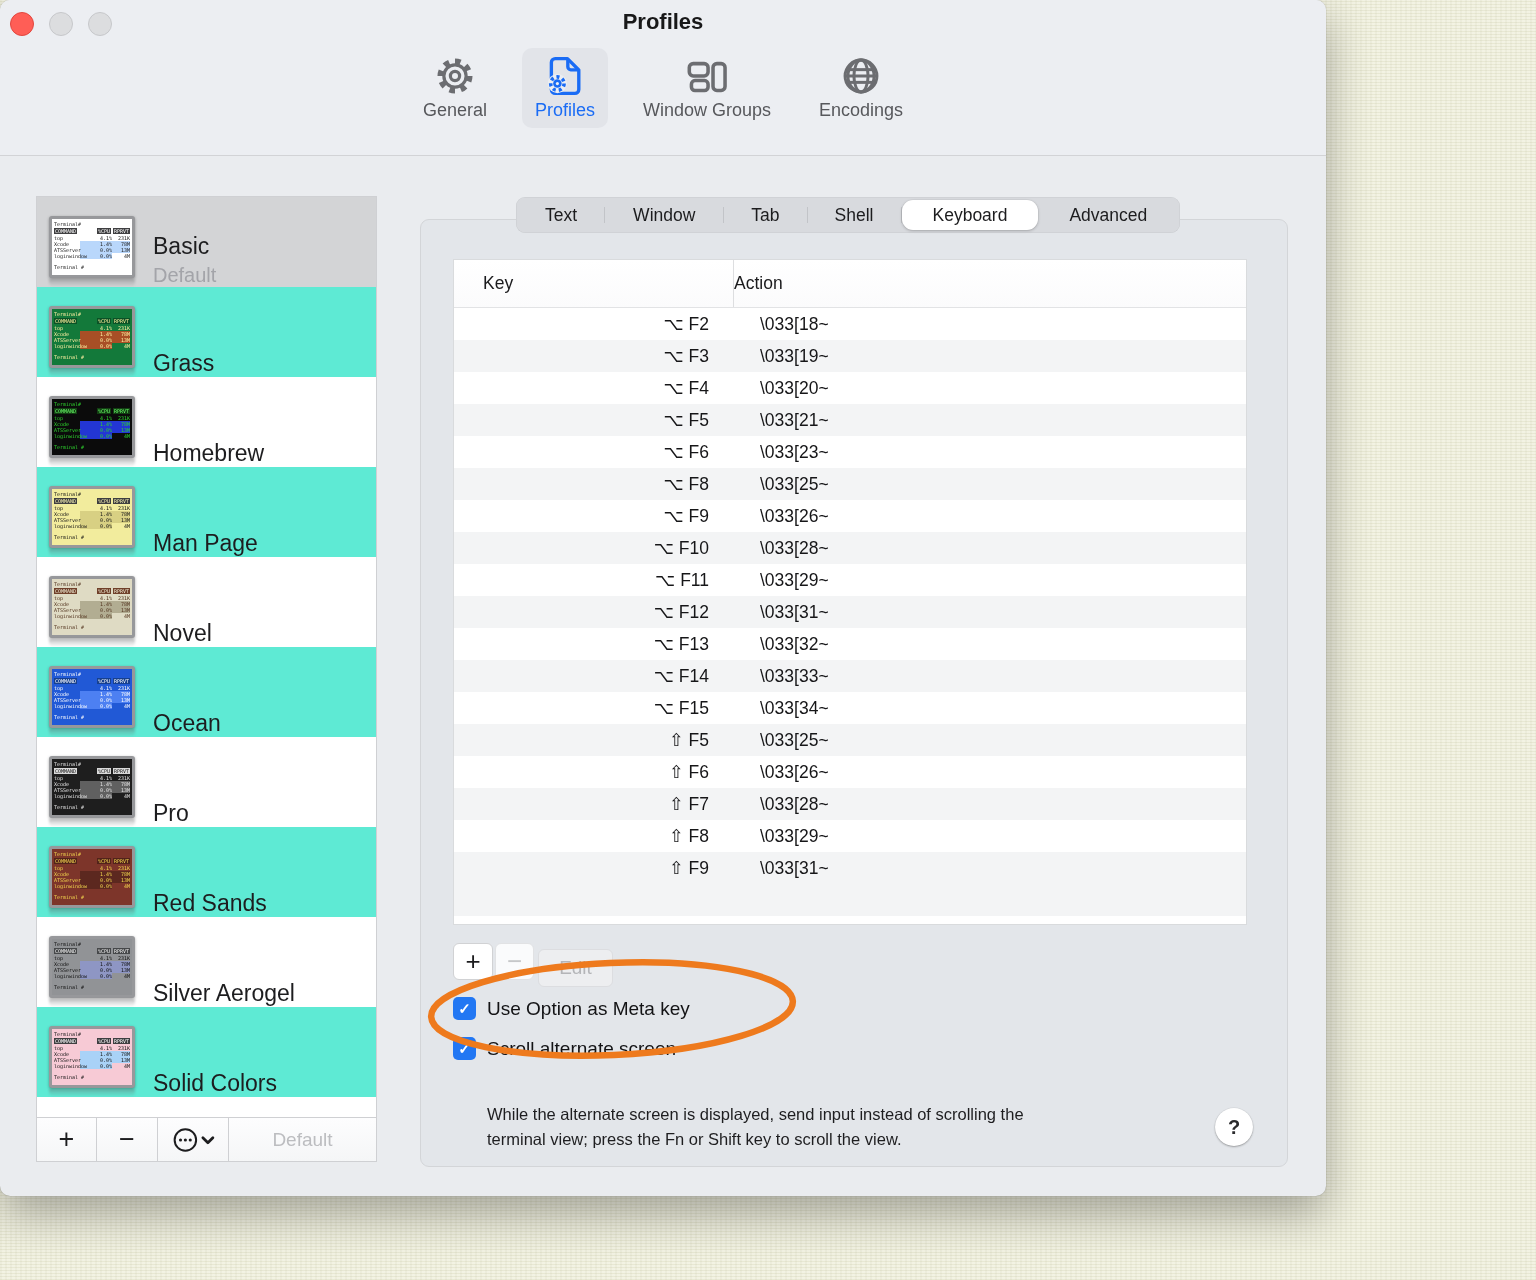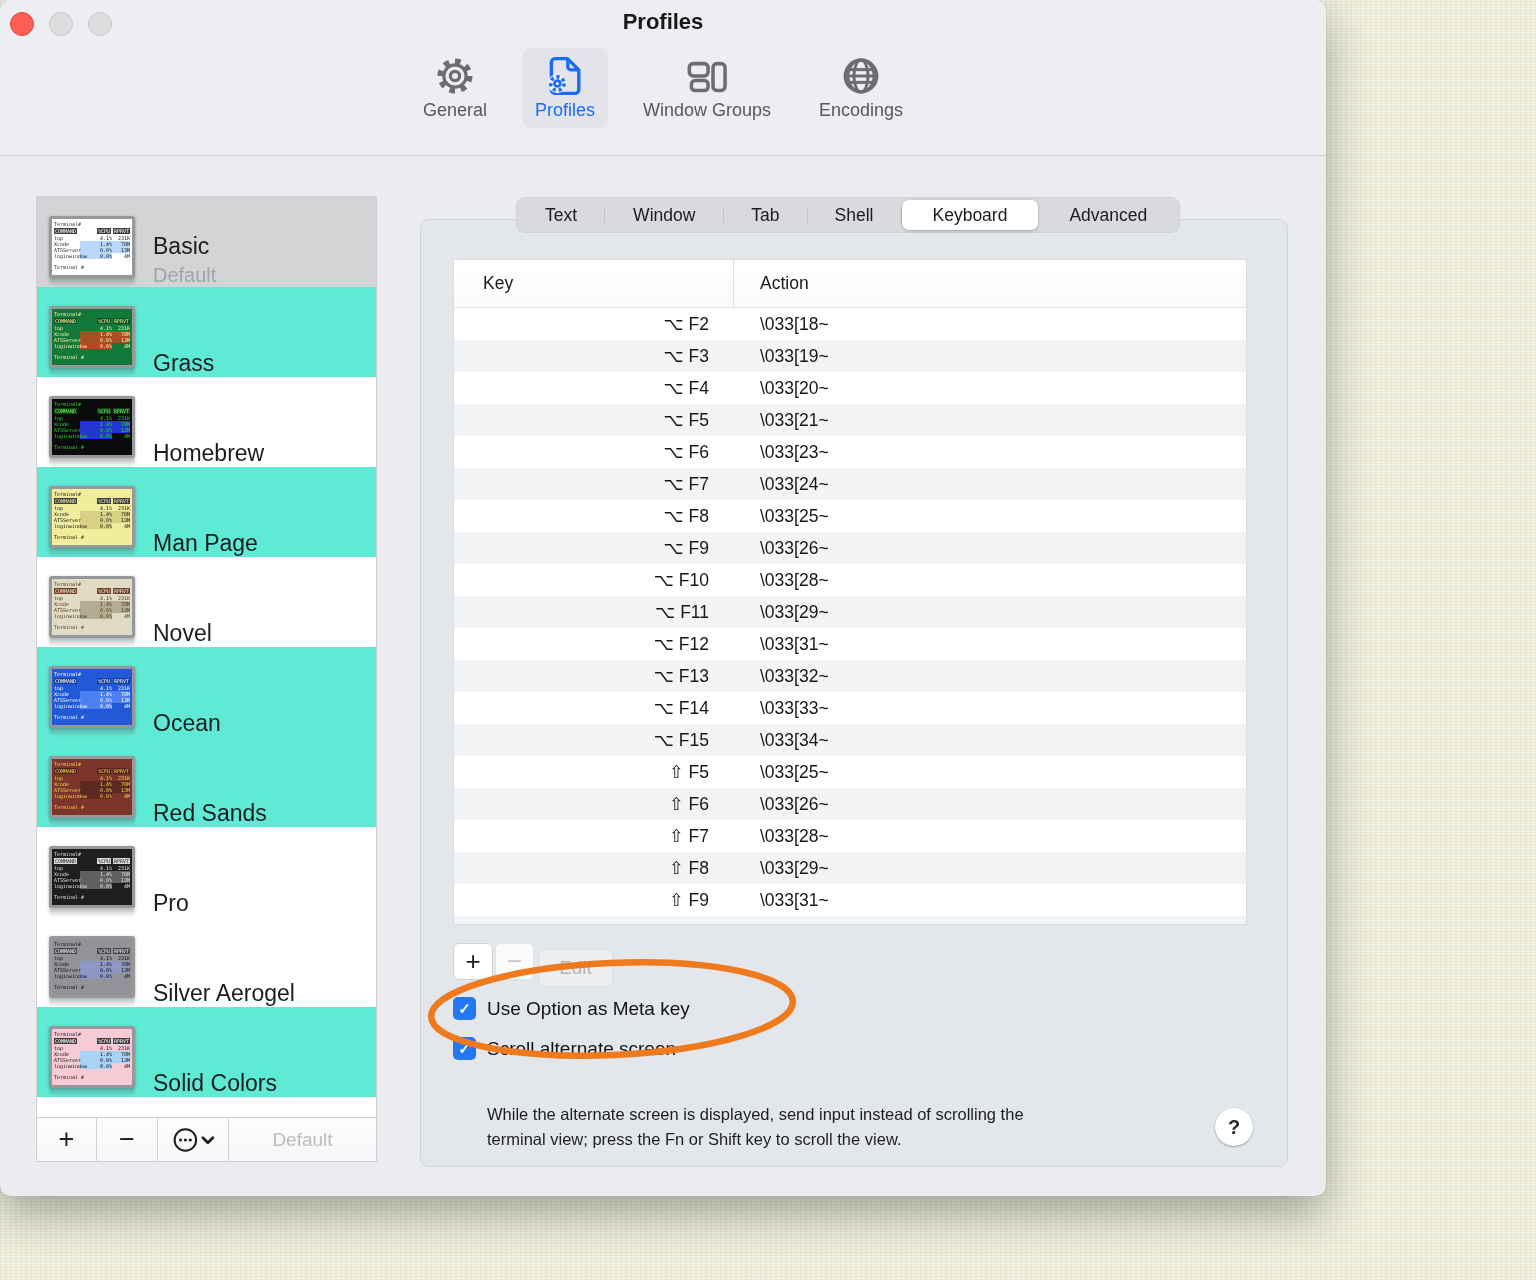--- a/index.html
+++ b/index.html
@@ -76,21 +76,21 @@
   .seg.selected { background:#ffffff;
     box-shadow:0 1px 3px rgba(0,0,0,.22), 0 0 0 0.5px rgba(0,0,0,.05); }
   .seg-sep { width:1px; height:16px; background:#c2c4c8; }
   
   .ktable { position:absolute; left:32px; top:39px; width:794px; height:666px;
     background:#fff; border:1px solid #d9dbdd; overflow:hidden; }
   .thead { height:48px; display:flex; align-items:stretch;
     background:linear-gradient(#ffffff,#fbfbfc); border-bottom:1px solid #e2e3e5; }
   .th { display:flex; align-items:center; font-size:17.5px; color:#1b1b1d; }
   .th-key { width:279px; padding-left:29px; }
-  .th-action { flex:1; padding-left:26px; border-left:1px solid #dddee0; }
+  .th-action { flex:1; border-left:1px solid #dddee0; }
   .tbody .trow { height:32px; display:flex; align-items:center;
     font-size:17.5px; color:#161618; }
   .tbody .trow:nth-child(even) { background:#f3f4f5; }
   .td-key { width:279px; text-align:right; padding-right:24px; }
   .td-action { padding-left:27px; }
   .tbody::after { content:""; display:block; height:32px; background:#f3f4f5; }
   
   .row-controls { position:absolute; left:32px; top:723px; display:flex; align-items:flex-start; }
   .btn { display:flex; align-items:center; justify-content:center; border-radius:6px; }
   .btn-add { width:40px; height:37px; background:#fff; border:1px solid #d1d2d4;
@@ -386,20 +386,57 @@
                 <div class="t-mem">4M</div>
               </div>
               <div class="t-prompt">Terminal #</div>
             </div>
             <div class="reflection"></div>
           </div>
           <div class="profile-text">
             <div class="profile-name">Ocean</div>
           </div>
         </div>
+        <div class="profile-row">
+          <div class="thumb-col">
+            <div class="thumb" style="background: rgb(30, 30, 30); color: rgb(227, 227, 227);">
+              <div class="t-title">Terminal#</div>
+              <div class="t-chips">
+                <div class="chip cmd" style="background: rgb(217, 217, 217); color: rgb(26, 26, 26);">COMMAND</div>
+                <div class="chip" style="background: rgb(217, 217, 217); color: rgb(26, 26, 26);">%CPU</div>
+                <div class="chip" style="background: rgb(217, 217, 217); color: rgb(26, 26, 26);">RPRVT</div>
+              </div>
+              <div class="t-row">
+                <div class="t-name">top</div>
+                <div class="t-cpu">4.1%</div>
+                <div class="t-mem">231K</div>
+              </div>
+              <div class="t-row" style="background: linear-gradient(90deg, transparent 34%, rgb(96, 96, 96) 34%);">
+                <div class="t-name">Xcode</div>
+                <div class="t-cpu">1.4%</div>
+                <div class="t-mem">78M</div>
+              </div>
+              <div class="t-row" style="background: linear-gradient(90deg, transparent 34%, rgb(96, 96, 96) 34%);">
+                <div class="t-name">ATSServer</div>
+                <div class="t-cpu">0.0%</div>
+                <div class="t-mem">13M</div>
+              </div>
+              <div class="t-row" style="background: linear-gradient(90deg, transparent 34%, rgb(96, 96, 96) 34%, rgb(96, 96, 96) 76%, transparent 76%);">
+                <div class="t-name">loginwindow</div>
+                <div class="t-cpu">0.0%</div>
+                <div class="t-mem">4M</div>
+              </div>
+              <div class="t-prompt">Terminal #</div>
+            </div>
+            <div class="reflection"></div>
+          </div>
+          <div class="profile-text">
+            <div class="profile-name">Pro</div>
+          </div>
+        </div>
         <div class="profile-row alt">
           <div class="thumb-col">
             <div class="thumb" style="background: rgb(125, 53, 42); color: rgb(243, 214, 78);">
               <div class="t-title">Terminal#</div>
               <div class="t-chips">
                 <div class="chip cmd" style="background: rgb(82, 35, 26); color: rgb(243, 214, 78);">COMMAND</div>
                 <div class="chip" style="background: rgb(82, 35, 26); color: rgb(243, 214, 78);">%CPU</div>
                 <div class="chip" style="background: rgb(82, 35, 26); color: rgb(243, 214, 78);">RPRVT</div>
               </div>
               <div class="t-row">
@@ -421,57 +458,20 @@
                 <div class="t-name">loginwindow</div>
                 <div class="t-cpu">0.0%</div>
                 <div class="t-mem">4M</div>
               </div>
               <div class="t-prompt">Terminal #</div>
             </div>
             <div class="reflection"></div>
           </div>
           <div class="profile-text">
             <div class="profile-name">Red Sands</div>
-          </div>
-        </div>
-        <div class="profile-row">
-          <div class="thumb-col">
-            <div class="thumb" style="background: rgb(30, 30, 30); color: rgb(227, 227, 227);">
-              <div class="t-title">Terminal#</div>
-              <div class="t-chips">
-                <div class="chip cmd" style="background: rgb(217, 217, 217); color: rgb(26, 26, 26);">COMMAND</div>
-                <div class="chip" style="background: rgb(217, 217, 217); color: rgb(26, 26, 26);">%CPU</div>
-                <div class="chip" style="background: rgb(217, 217, 217); color: rgb(26, 26, 26);">RPRVT</div>
-              </div>
-              <div class="t-row">
-                <div class="t-name">top</div>
-                <div class="t-cpu">4.1%</div>
-                <div class="t-mem">231K</div>
-              </div>
-              <div class="t-row" style="background: linear-gradient(90deg, transparent 34%, rgb(96, 96, 96) 34%);">
-                <div class="t-name">Xcode</div>
-                <div class="t-cpu">1.4%</div>
-                <div class="t-mem">78M</div>
-              </div>
-              <div class="t-row" style="background: linear-gradient(90deg, transparent 34%, rgb(96, 96, 96) 34%);">
-                <div class="t-name">ATSServer</div>
-                <div class="t-cpu">0.0%</div>
-                <div class="t-mem">13M</div>
-              </div>
-              <div class="t-row" style="background: linear-gradient(90deg, transparent 34%, rgb(96, 96, 96) 34%, rgb(96, 96, 96) 76%, transparent 76%);">
-                <div class="t-name">loginwindow</div>
-                <div class="t-cpu">0.0%</div>
-                <div class="t-mem">4M</div>
-              </div>
-              <div class="t-prompt">Terminal #</div>
-            </div>
-            <div class="reflection"></div>
-          </div>
-          <div class="profile-text">
-            <div class="profile-name">Pro</div>
           </div>
         </div>
         <div class="profile-row">
           <div class="thumb-col">
             <div class="thumb" style="background: rgb(145, 147, 150); color: rgb(16, 16, 16);">
               <div class="t-title">Terminal#</div>
               <div class="t-chips">
                 <div class="chip cmd" style="background: rgb(70, 72, 74); color: rgb(239, 239, 239);">COMMAND</div>
                 <div class="chip" style="background: rgb(70, 72, 74); color: rgb(239, 239, 239);">%CPU</div>
                 <div class="chip" style="background: rgb(70, 72, 74); color: rgb(239, 239, 239);">RPRVT</div>
@@ -560,21 +560,21 @@
 
   <div class="tabbar" id="tabbar">
       <div class="seg" style="padding: 0px 27px;">Text</div>
       <div class="seg-sep"></div>
       <div class="seg" style="padding: 0px 28px;">Window</div>
       <div class="seg-sep"></div>
       <div class="seg" style="padding: 0px 27px;">Tab</div>
       <div class="seg-sep"></div>
       <div class="seg" style="padding: 0px 27px;">Shell</div>
       <div class="seg-sep"></div>
-      <div class="seg selected" style="padding: 0px 31px;">Keyboard</div>
+      <div class="seg selected" style="padding: 0px 31px; border-radius: 11px;">Keyboard</div>
       <div class="seg" style="padding: 0px 31px;">Advanced</div>
     </div>
 
   <section class="main-box">
     <div class="ktable">
       <div class="thead">
         <div class="th th-key">Key</div>
         <div class="th th-action">Action</div>
       </div>
       <div class="tbody" id="table-body">
@@ -592,24 +592,20 @@
           </div>
           <div class="trow">
             <div class="td-key">⌥ F5</div>
             <div class="td-action">\033[21~</div>
           </div>
           <div class="trow">
             <div class="td-key">⌥ F6</div>
             <div class="td-action">\033[23~</div>
           </div>
           <div class="trow">
-            <div class="td-key">⌥ F7</div>
-            <div class="td-action">\033[24~</div>
-          </div>
-          <div class="trow">
             <div class="td-key">⌥ F8</div>
             <div class="td-action">\033[25~</div>
           </div>
           <div class="trow">
             <div class="td-key">⌥ F9</div>
             <div class="td-action">\033[26~</div>
           </div>
           <div class="trow">
             <div class="td-key">⌥ F10</div>
             <div class="td-action">\033[28~</div>

